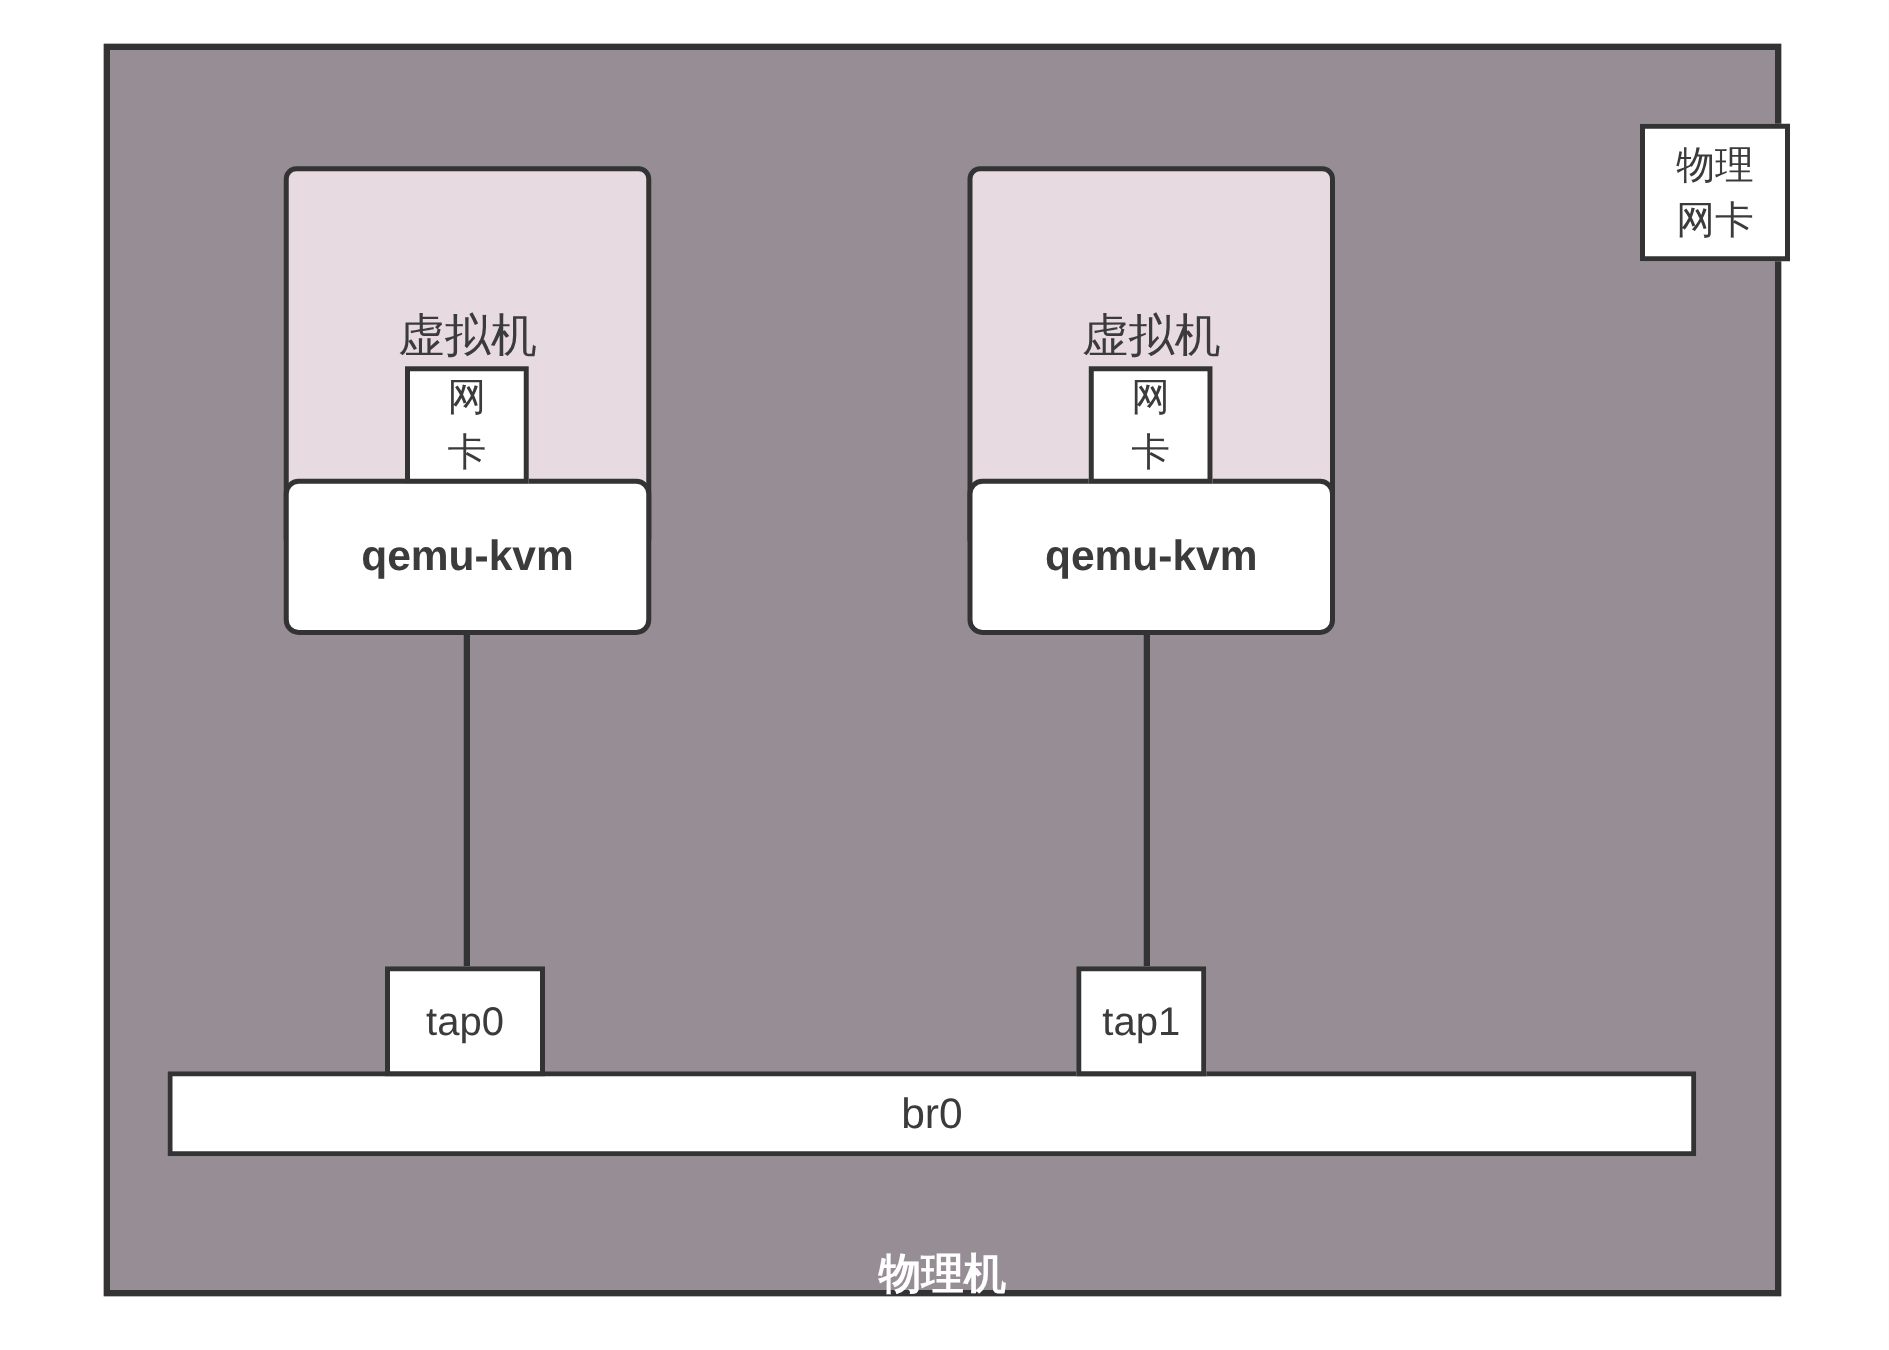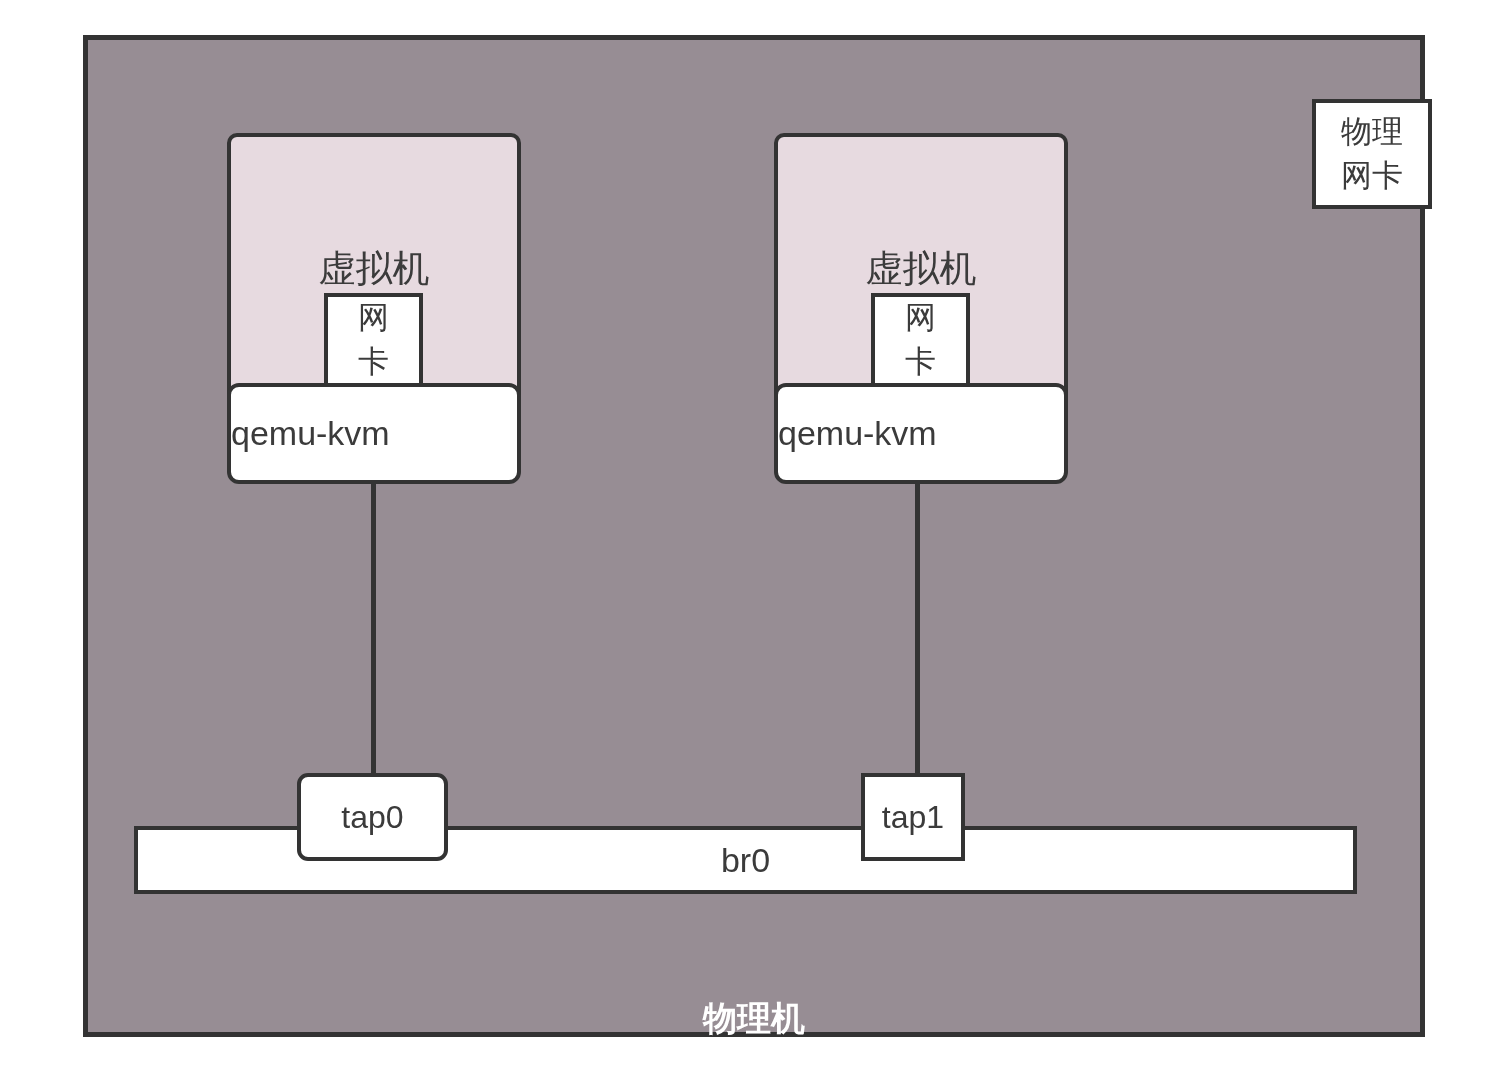--- a/index.html
+++ b/index.html
@@ -55,27 +55,29 @@
     left:0; right:0;
     top:107px;
     text-align:center;
     font-size:37px;
     color:var(--text-dark);
   }
   
   .qemu{
     position:absolute;
     top:383px;
-    width:294px; height:101px;
+    width:294px; height:125px;
     background:var(--box-fill);
     border:4px solid var(--border);
     border-radius:12px;
     display:flex;
     align-items:center;
+    justify-content:center;
     font-size:34px;
+    font-weight:bold;
   }
   .q1{left:227px;}
   .q2{left:774px;}
   
   .nic{
     position:absolute;
     top:293px;
     width:99px; height:94px;
     background:var(--box-fill);
     border:4px solid var(--border);
@@ -84,42 +86,42 @@
     align-items:center;
     justify-content:center;
     font-size:31px;
     line-height:44px;
   }
   .n1{left:324px;}
   .n2{left:871px;}
   
   .bridge{
     position:absolute;
-    left:134px; top:826px;
+    left:134px; top:857px;
     width:1223px; height:68px;
     background:var(--box-fill);
     border:4px solid var(--border);
     display:flex;
     align-items:center;
     justify-content:center;
     font-size:34px;
   }
   
   .tap{
     position:absolute;
     top:773px;
     height:88px;
     background:var(--box-fill);
     border:4px solid var(--border);
     display:flex;
     align-items:center;
     justify-content:center;
     font-size:32px;
   }
-  .t0{left:297px; width:151px;border-radius:11px;}
+  .t0{left:308px; width:128px;}
   .t1{left:861px; width:104px;}
   
   .pnic{
     position:absolute;
     left:1312px; top:99px;
     width:120px; height:110px;
     background:var(--box-fill);
     border:4px solid var(--border);
     display:flex;
     flex-direction:column;

